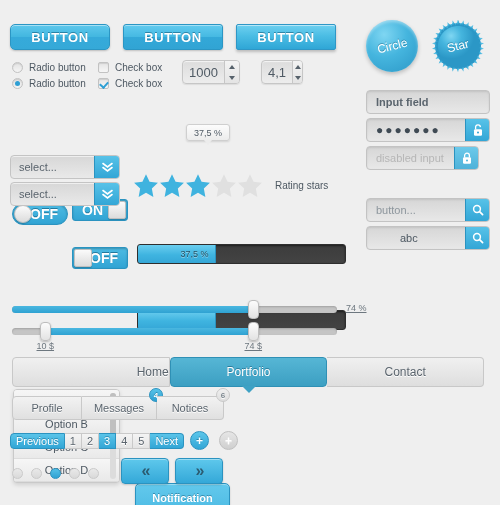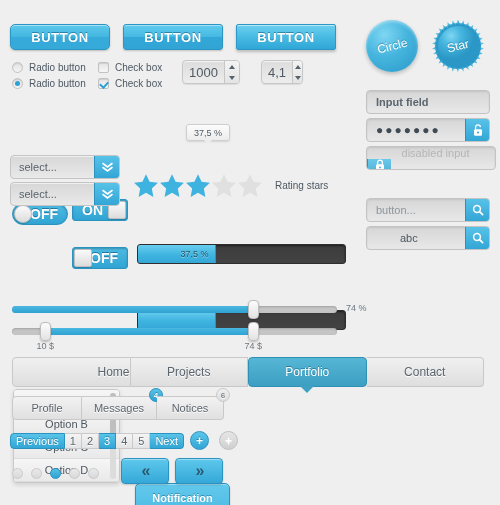--- a/index.html
+++ b/index.html
@@ -212,21 +212,21 @@
     box-shadow:inset 0 1px 2px rgba(0,0,0,.18);
   }
   .srail .sfill{position:absolute;top:0;height:7px;border-radius:4px;
     background:linear-gradient(to bottom,#4ab7e0,#2fa2d2);}
   .shandle{
     position:absolute;top:-6px;width:11px;height:19px;border-radius:4px;
     background:linear-gradient(to bottom,#fcfcfc,#e2e2e2);
     border:1px solid #bdbdbd;box-sizing:border-box;
     box-shadow:0 1px 2px rgba(0,0,0,.22);cursor:pointer;
   }
-  .slab{font-size:9px;color:#6d777f;}
+  .slab{font-size:9px;color:#6d777f;text-decoration:underline;}
 
   
   .nav{display:flex;height:30px;border-radius:4px;overflow:visible;}
   .nav .tab{
     flex:1;display:flex;align-items:center;justify-content:center;
     font-size:12px;color:#5b656e;text-shadow:0 1px 0 #fff;cursor:pointer;
     background:linear-gradient(to bottom,#f0f0f0,#dedede);
     border:1px solid #c8c8c8;border-left:none;box-sizing:border-box;position:relative;
   }
   .nav .tab:first-child{border-left:1px solid #c8c8c8;border-radius:4px 0 0 4px;justify-content:flex-end;}
@@ -513,21 +513,21 @@
   <div class="abs inp" style="left:366px;top:118px;width:124px;">
     <span class="iv pw">●●●●●●●</span>
     <span class="addon">
       <svg width="10" height="13" viewBox="0 0 10 13">
           <path d="M2.6 5.2 V3.4 a2.4 2.4 0 0 1 4.8 -0.3" stroke="#fff" stroke-width="1.3" fill="none"></path>
           <rect x="1" y="5.2" width="8" height="6.6" rx="1.2" fill="#fff"></rect>
           <circle cx="5" cy="8.4" r="1" fill="#2f9fd0"></circle>
         </svg>
     </span>
   </div>
-  <div class="abs inp dis" style="left:366px;top:146px;width:130px;flex-direction:column;">
+  <div class="abs inp dis" style="left:366px;top:146px;width:113px;">
     <span class="iv">disabled input</span>
     <span class="addon" style="background:linear-gradient(to bottom,#6cc9ea,#4fb2d9);">
       <svg width="10" height="13" viewBox="0 0 10 13">
           <path d="M2.6 5.4 V3.6 a2.4 2.4 0 0 1 4.8 0 V5.4" stroke="#fff" stroke-width="1.3" fill="none"></path>
           <rect x="1" y="5.3" width="8" height="6.5" rx="1.2" fill="#fff"></rect>
           <circle cx="5" cy="8.4" r="1" fill="#4fb2d9"></circle>
         </svg>
     </span>
   </div>
 
@@ -565,23 +565,20 @@
       <div class="shandle" id="shandle3" style="left: 235.5px;"></div>
     </div>
   </div>
   <span class="abs slab" id="rmin" style="left: 36.5px; top: 341px;">10 $</span>
   <span class="abs slab" id="rmax" style="left: 244.5px; top: 341px;">74 $</span>
 
   <div class="abs nav" style="left:12px;top:357px;width:472px;">
     <div class="tab">
         <span>Home</span>
       </div>
-    <div class="tab">
-        <span>Projects</span>
-      </div>
     <div class="tab act">
         <span>Portfolio</span>
       </div>
     <div class="tab">
         <span>Contact</span>
       </div>
   </div>
 
   <div class="abs ptabs" style="left:12px;top:396px;">
     <div class="pt" style="width:70px;">

